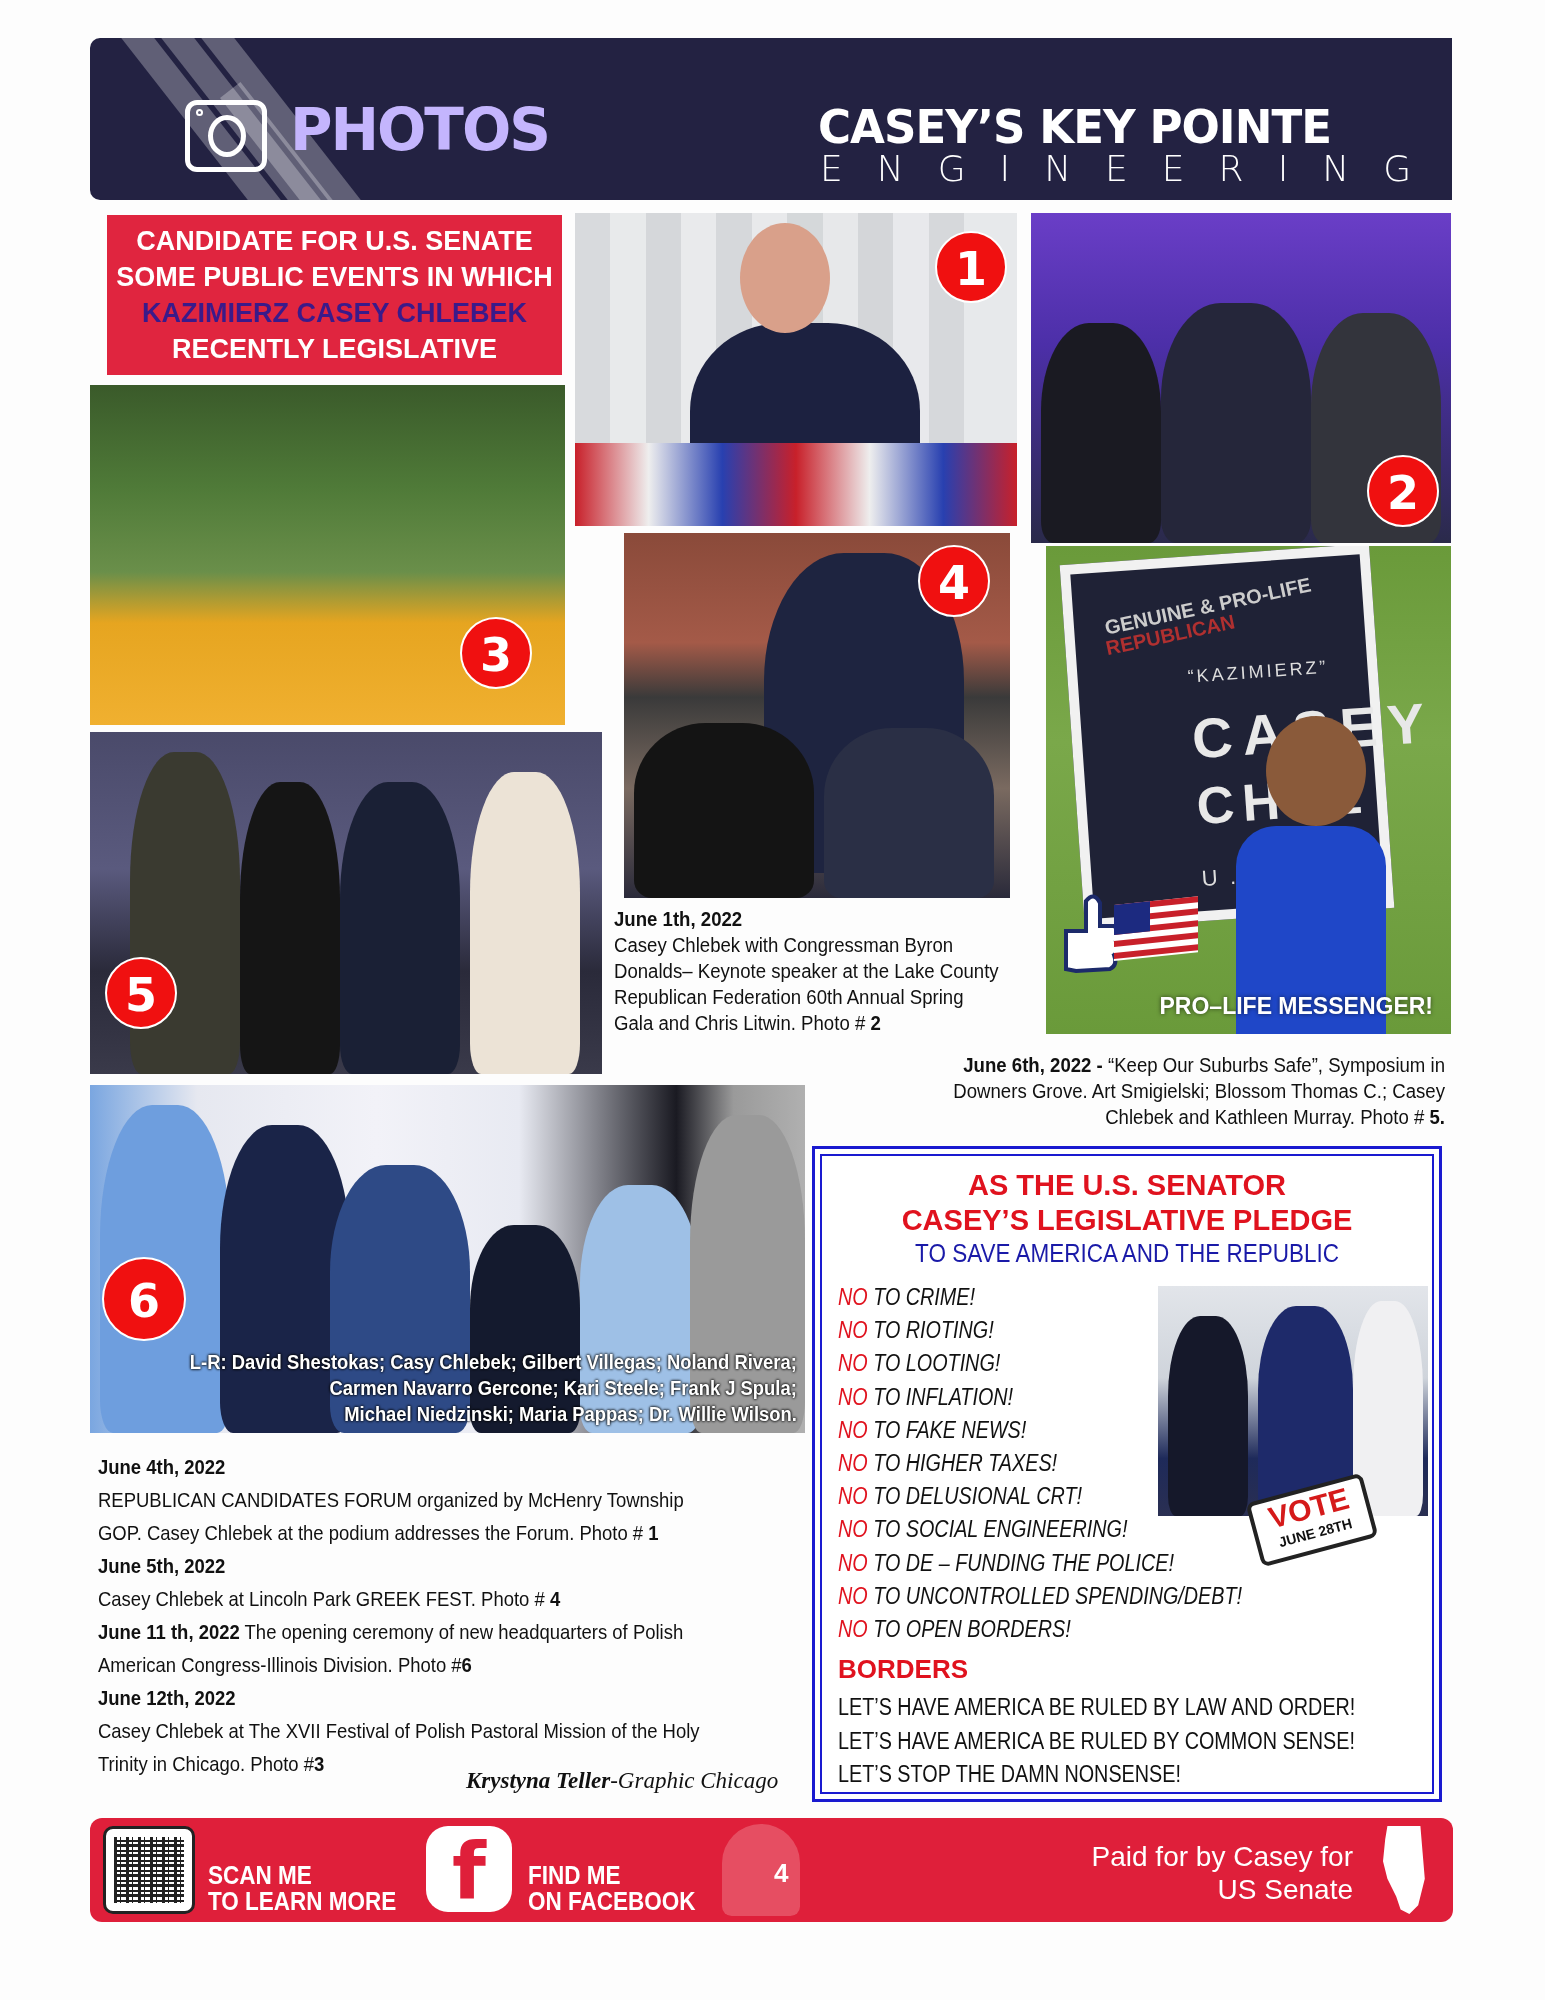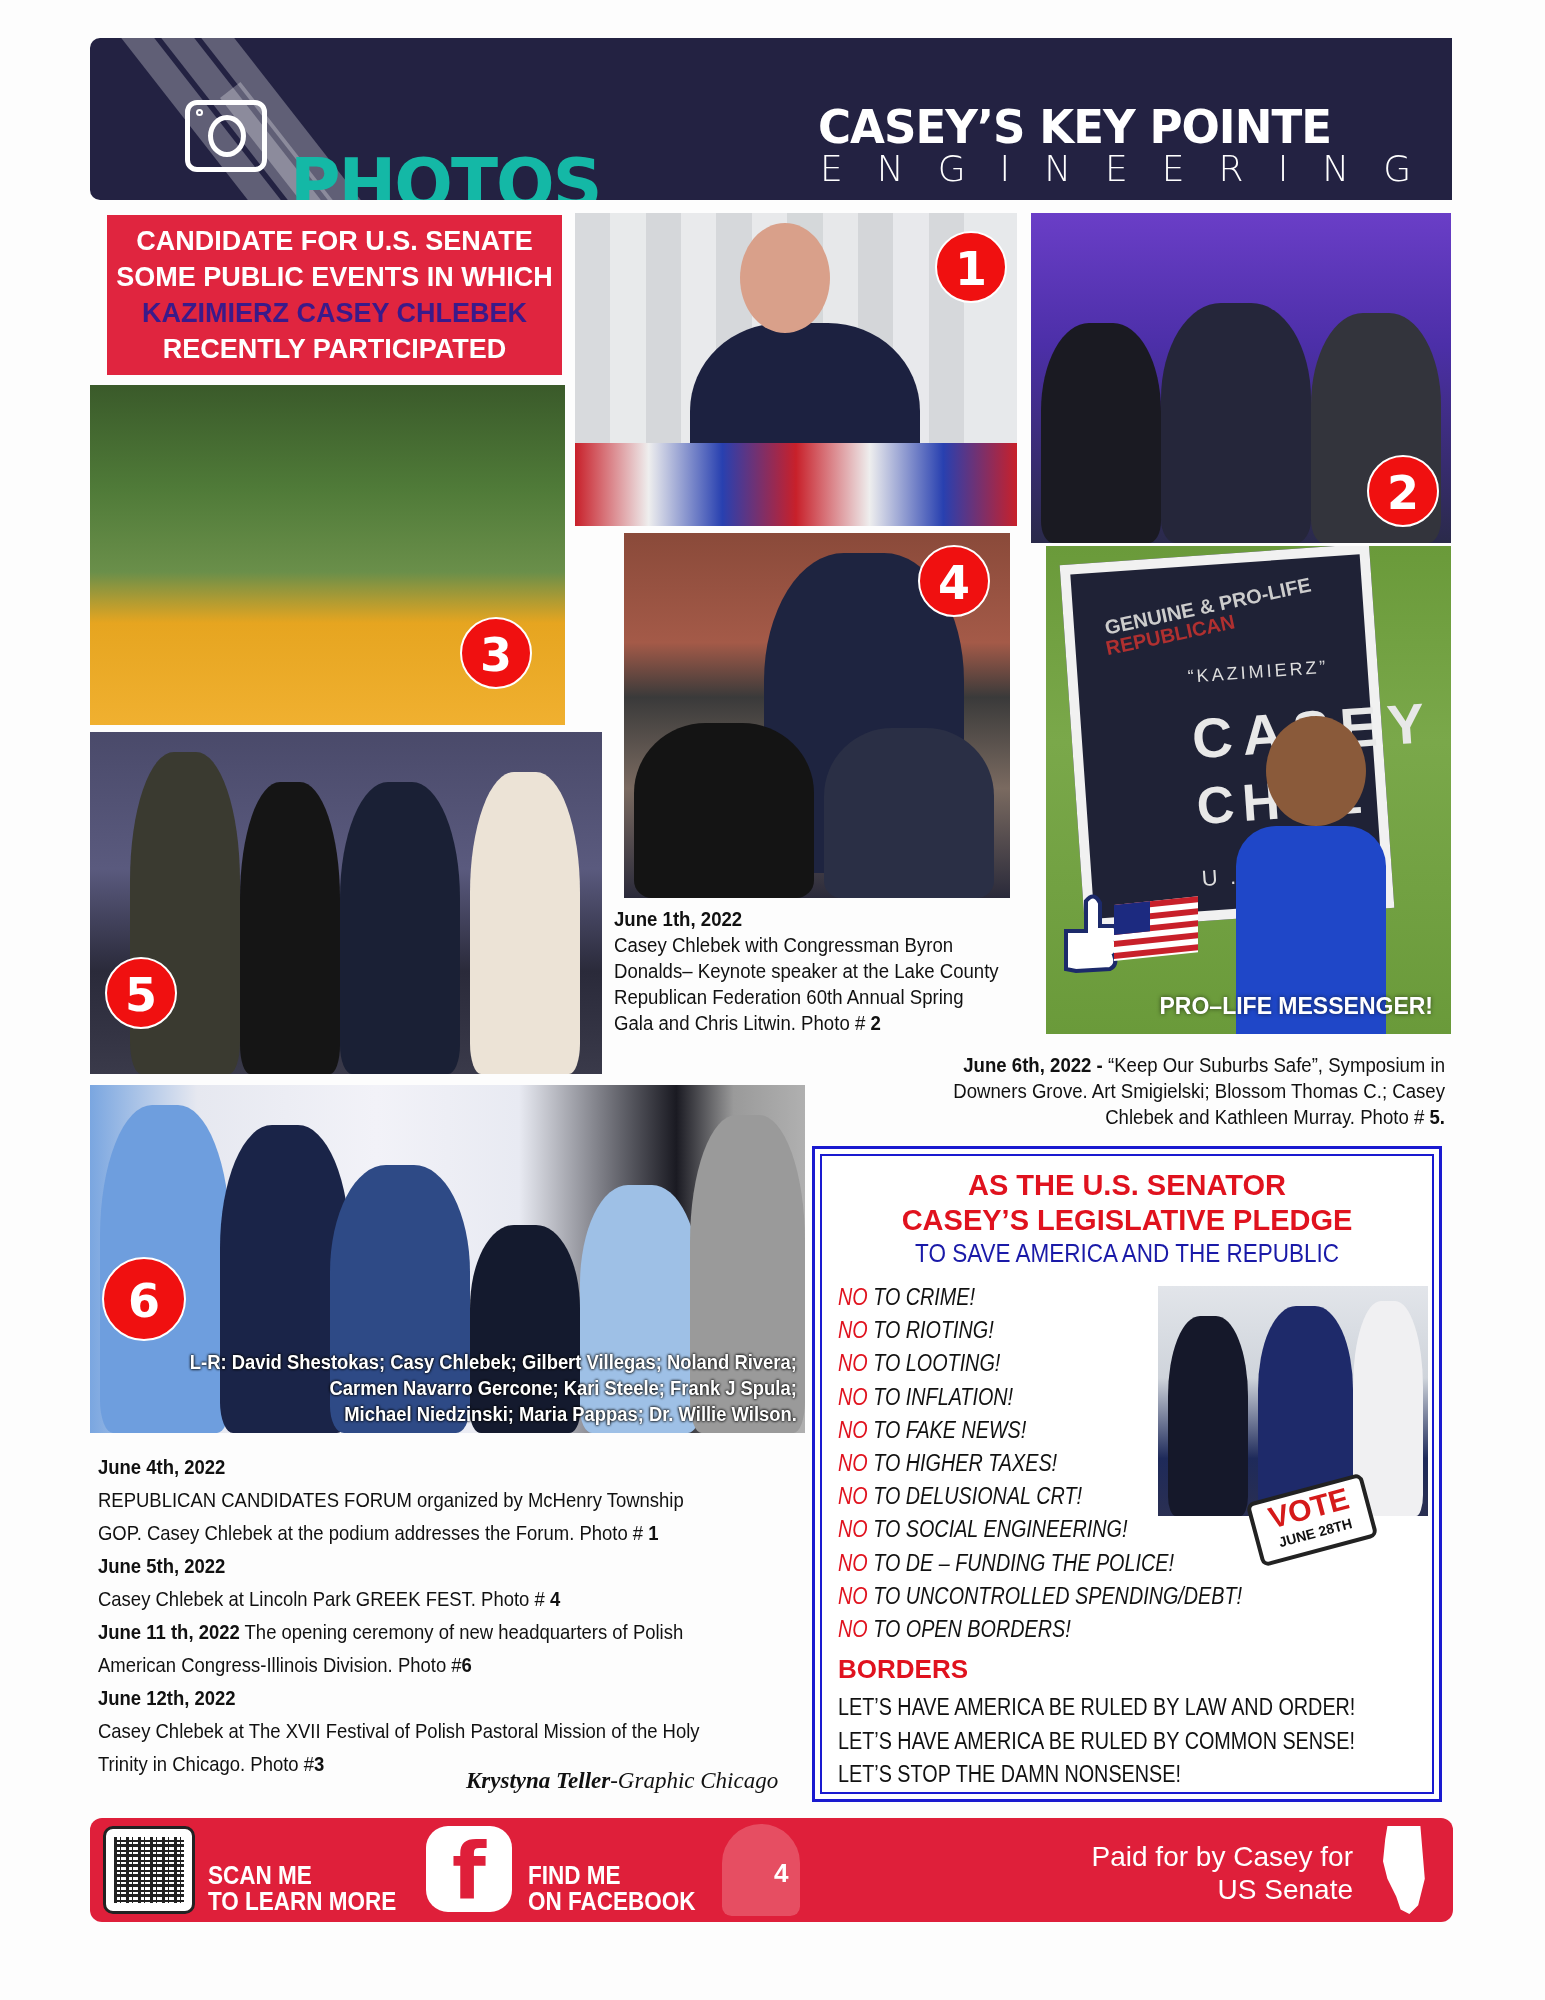--- a/index.html
+++ b/index.html
@@ -7,21 +7,21 @@
   body { position: relative; font-family: "Liberation Sans", sans-serif; color: #111; }
 
   .abs { position: absolute; }
 
   
   .header { left: 90px; top: 38px; width: 1362px; height: 162px; background: #232242; border-radius: 10px 0 0 10px; overflow: hidden; }
   .header .stripe { position: absolute; top: -40px; width: 26px; height: 300px; background: rgba(255,255,255,0.28); transform: rotate(-38deg); transform-origin: top left; }
   .cam-icon { left: 95px; top: 62px; width: 82px; height: 72px; border: 5px solid #fff; border-radius: 12px; }
   .cam-icon .lens { position: absolute; left: 18px; top: 10px; width: 38px; height: 42px; border: 5px solid #fff; border-radius: 50%; }
   .cam-icon .dot { position: absolute; left: 6px; top: 4px; width: 7px; height: 7px; border: 2px solid #fff; border-radius: 50%; }
-  .photos-title { left: 200px; top: 58px; font-size: 69px; font-weight: 700; color: #14b8a6; letter-spacing: -2px; font-family: "DejaVu Sans", sans-serif; margin-top: 48px; }
+  .photos-title { left: 200px; top: 58px; font-size: 58px; font-weight: 700; color: #c4b5fd; letter-spacing: -2px; font-family: "DejaVu Sans", sans-serif; }
   .brand-title { left: 728px; top: 62px; font-size: 46px; font-weight: 700; color: #fff; font-family: "DejaVu Sans", sans-serif; letter-spacing: -1px; transform: scaleX(0.98); transform-origin: left; }
   .brand-sub { left: 730px; top: 110px; font-size: 36px; color: #fff; letter-spacing: 34px; font-family: "DejaVu Sans", sans-serif; font-weight: 300; }
 
   
   .intro { left: 107px; top: 215px; width: 455px; height: 160px; background: #e0253f; text-align: center; padding-top: 8px; }
   .intro div { font-size: 27px; font-weight: 700; color: #fff; line-height: 36px; }
   .intro .name { color: #3a1a8a; }
 
   
   .photo { overflow: hidden; }
@@ -105,21 +105,21 @@
   </div>
   <div class="abs photos-title">PHOTOS</div>
   <div class="abs brand-title">CASEY’S KEY POINTE</div>
   <div class="abs brand-sub">ENGINEERING</div>
 </div>
 
 <div class="abs intro">
   <div>CANDIDATE FOR U.S. SENATE</div>
   <div>SOME PUBLIC EVENTS IN WHICH</div>
   <div class="name">KAZIMIERZ CASEY CHLEBEK</div>
-  <div>RECENTLY PARTICIPATED</div>
+  <div>RECENTLY LEGISLATIVE</div>
 </div>
 
 <div class="abs photo p1">
   <div class="figure" style="left:115px;top:110px;width:230px;height:220px;background:#1c2140;"></div>
   <div class="figure" style="left:165px;top:10px;width:90px;height:110px;border-radius:50%;background:#d9a08a;"></div>
   <div class="abs" style="left:0;top:230px;width:442px;height:83px;background:linear-gradient(90deg,#c8202a,#eee,#2840b0,#c8202a,#eee,#2840b0,#c8202a);"></div>
   <div class="badge" style="right:10px;top:18px;">1</div>
 </div>
 
 <div class="abs photo p2">

